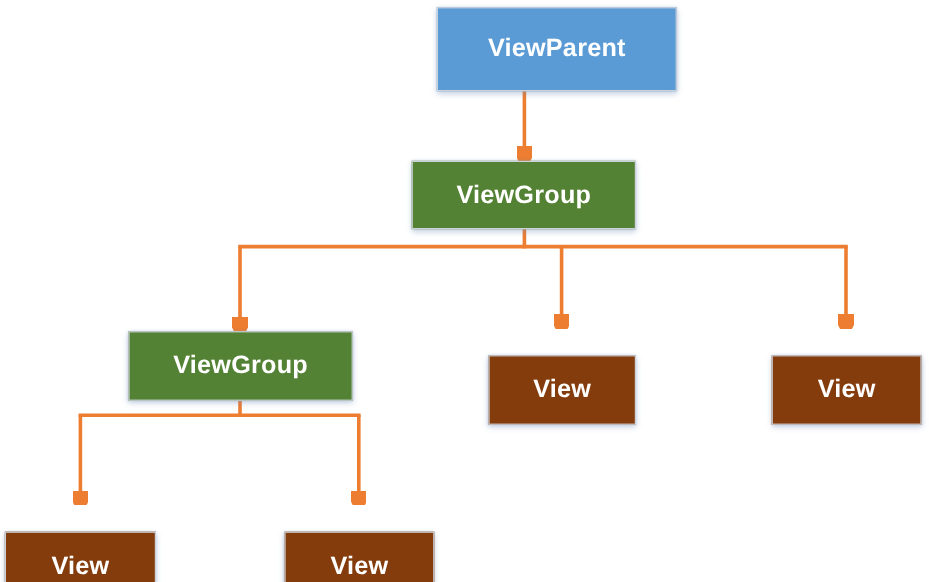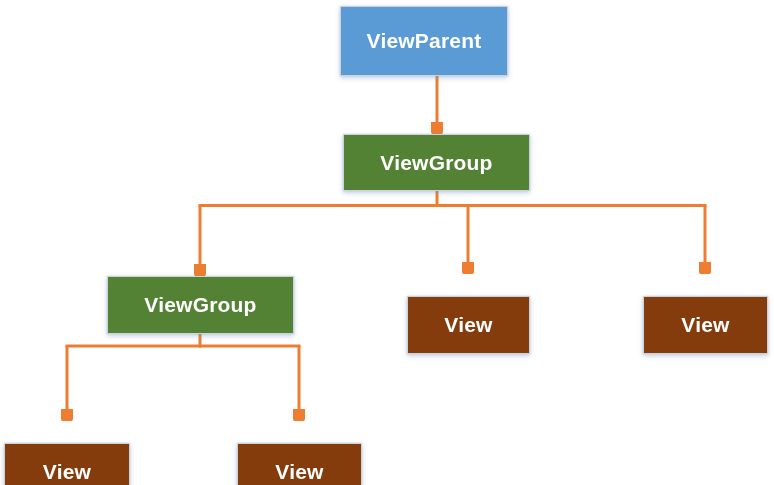--- a/index.html
+++ b/index.html
@@ -38,21 +38,21 @@
     font-size: 21px;
     letter-spacing: 0.2px;
     border: 1px solid #ccd2da;
     box-shadow: 0 2px 5px rgba(110, 140, 185, 0.40), 0 0 2px rgba(110, 140, 185, 0.25);
     text-align: center;
   }
   .node-blue  { background: #5B9BD5; }
   .node-green { background: #548235; }
   .node-brown { background: #843C0C; margin-top: 22px; }
 
-  #n-view-parent      { left: 340px; top: 6px;   width: 168px; height: 70px; }
+  #n-view-parent      { left: 364px; top: 6px;   width: 200px; height: 70px; }
   #n-view-group-top   { left: 343px; top: 134px; width: 187px; height: 57px; }
   #n-view-group-left  { left: 107px; top: 276px; width: 187px; height: 58px; }
   #n-view-middle      { left: 407px; top: 274px; width: 123px; height: 58px; }
   #n-view-right       { left: 643px; top: 274px; width: 125px; height: 58px; }
   #n-view-bottom-left { left: 4px;   top: 421px; width: 126px; height: 57px; }
   #n-view-bottom-mid  { left: 237px; top: 421px; width: 125px; height: 57px; }
 </style>
 </head>
 <body>
 

